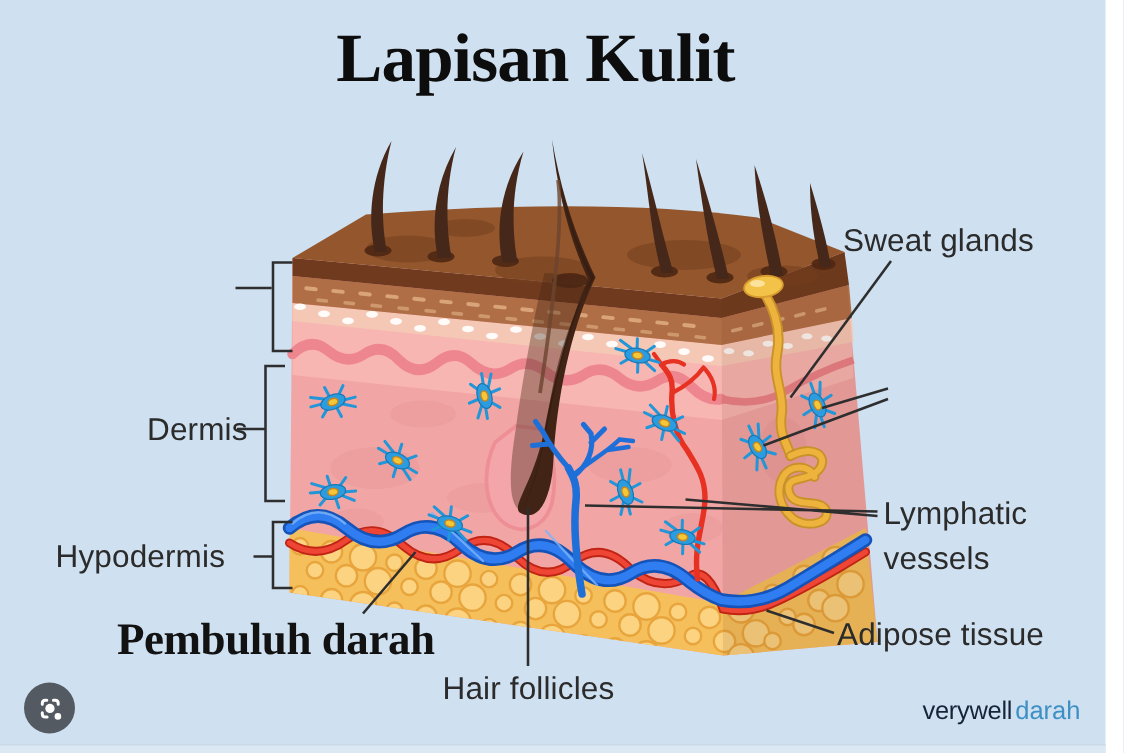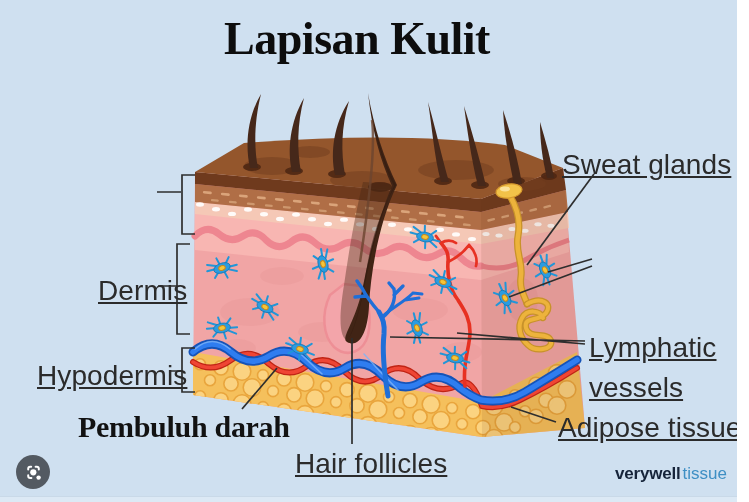--- a/index.html
+++ b/index.html
@@ -2,37 +2,37 @@
 <html><head>
 <meta charset="utf-8">
 <style>
   html,body{margin:0;padding:0;}
   .stage{
     position:relative;width:737px;height:502px;overflow:hidden;
     background:#cfe0f0;font-family:"Liberation Sans",sans-serif;
   }
   .stage svg.art{position:absolute;left:0;top:0;}
   .lbl{
-    position:absolute;color:#2b2b2b;font-size:28px;line-height:1.2;
-    white-space:nowrap;letter-spacing:0.1px;text-decoration:underline;
+    position:absolute;color:#2b2b2b;font-size:21px;line-height:1.2;
+    white-space:nowrap;letter-spacing:0.1px;
   }
   .lbl.wrap{white-space:normal;line-height:1.42;}
   .title{
     position:absolute;left:357px;top:16px;transform:translateX(-50%);
     font-family:"Liberation Serif",serif;font-weight:700;font-size:46px;
     letter-spacing:-0.5px;color:#0d0d0d;line-height:1;white-space:nowrap;
   }
   .serifbold{
     position:absolute;font-family:"Liberation Serif",serif;font-weight:700;
     font-size:30px;color:#121212;line-height:1;white-space:nowrap;letter-spacing:-0.3px;
   }
   .brand{
     position:absolute;left:615px;top:465px;font-size:17px;line-height:1.1;white-space:nowrap;
   }
-  .brand .b1{font-weight:700;color:#16243a;letter-spacing:-0.2px;}
+  .brand .b1{font-weight:400;color:#16243a;letter-spacing:-0.2px;}
   .brand .b2{font-weight:400;color:#3e8fc4;margin-left:2px;}
   .lens-btn{
     position:absolute;left:16px;top:455px;width:34px;height:34px;border-radius:50%;
     background:rgba(66,71,77,0.88);display:flex;align-items:center;justify-content:center;
     cursor:pointer;border:none;padding:0;
   }
   .bottom-strip{
     position:absolute;left:0;top:496px;width:749px;height:6px;
     background:#dce9f5;border-top:1px solid #c9d9e8;box-sizing:border-box;
   }
@@ -321,21 +321,21 @@
   <div class="lbl" style="left:37px;top:359px;">Hypodermis</div>
 
   <div class="serifbold" style="left:78px;top:412px;">Pembuluh darah</div>
   <div class="lbl" style="left:295px;top:447px;">Hair follicles</div>
 
   <div class="lbl" style="left:562px;top:148px;">Sweat glands</div>
   <div class="lbl wrap" style="left:589px;top:328px;width:118px;">Lymphatic vessels</div>
   <div class="lbl" style="left:558px;top:411px;text-align:right;">Adipose tissue</div>
 
   <div class="brand">
-    <span class="b1">verywell</span><span class="b2">tissue</span>
+    <span class="b1">verywell</span><span class="b2">darah</span>
   </div>
 
   <button class="lens-btn">
     <svg width="19" height="19" viewBox="0 0 19 19">
       <path d="M4.2,6.5 V5.8 Q4.2,3.8 6.2,3.8 H7.2 M11.6,3.8 h1.2 Q14.8,3.8 14.8,5.8 v0.7 M4.2,12.2 v0.8 Q4.2,15 6.2,15 h1.2" fill="none" stroke="#fff" stroke-width="2" stroke-linecap="round"></path>
       <circle cx="9.3" cy="9.3" r="3.1" fill="#fff"></circle>
       <circle cx="14.6" cy="14.6" r="2.2" fill="#fff"></circle>
     </svg>
   </button>
 

